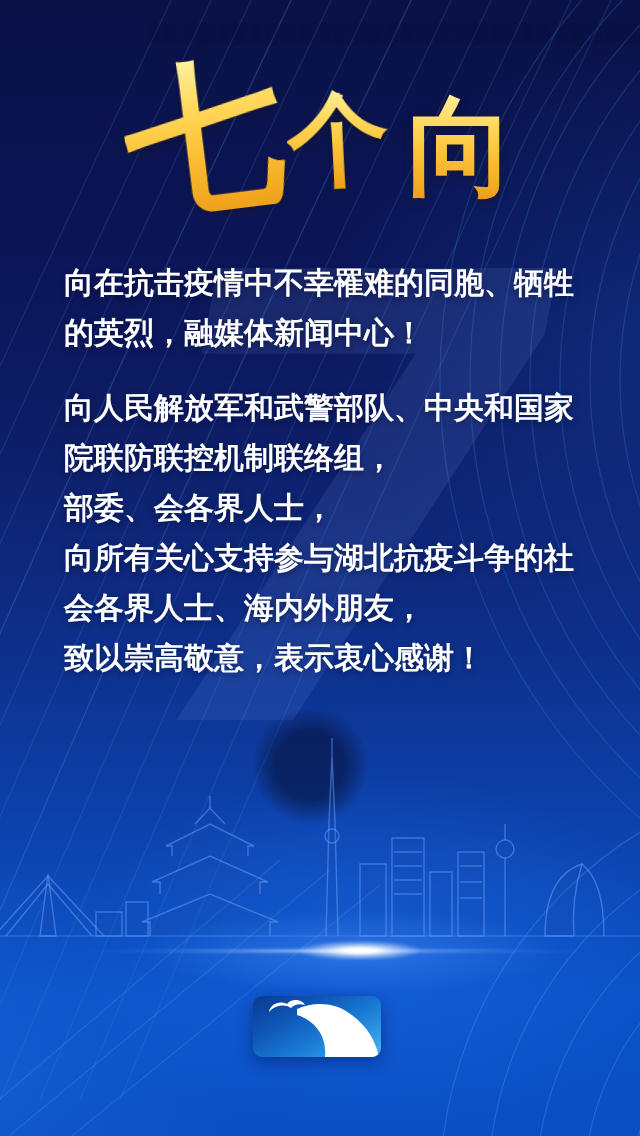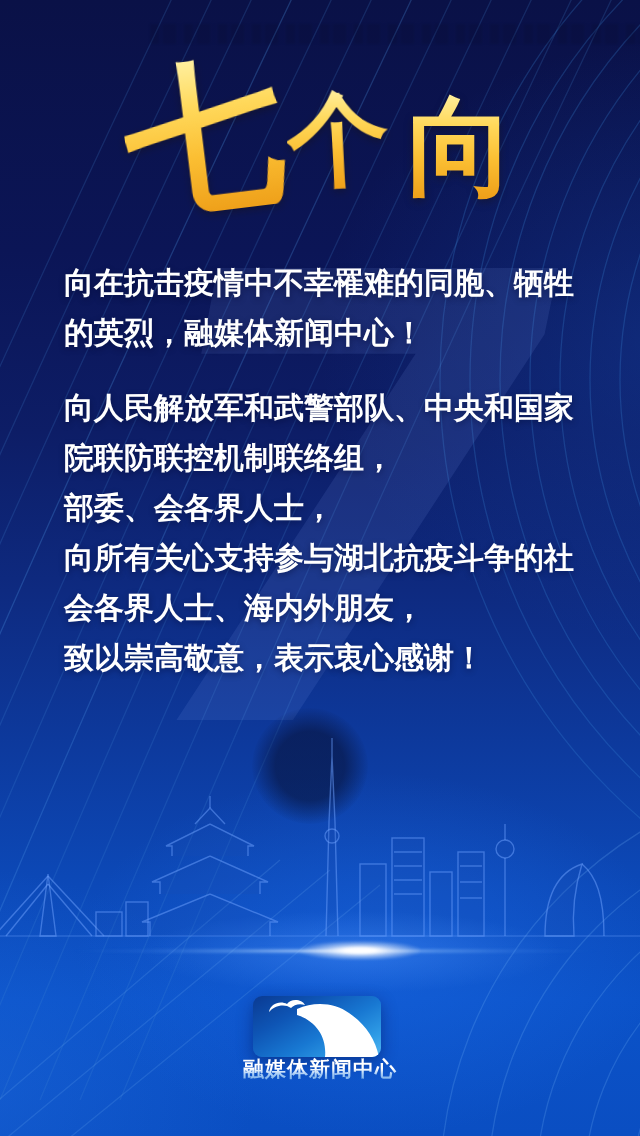--- a/index.html
+++ b/index.html
@@ -174,15 +174,14 @@
     <div class="beam"></div>
     <div class="core"></div>
   </div>
 
   <div class="logo-box">
     <svg viewBox="0 0 128 61">
       <path d="M16,16 C17,8 27,4 34,8 C38,2 49,3 52,9 C46,7 41,9 38,12 C31,7 21,10 16,16 Z" fill="#ffffff"></path>
       <path d="M44,13 C62,5 82,7 96,17 C112,28 122,42 126,61 L72,61 C74,41 63,25 44,19 Z" fill="#ffffff"></path>
     </svg>
   </div>
-  <div class="logo-label">融媒体新闻中心</div>
 
 </div>
 
 </body></html>

